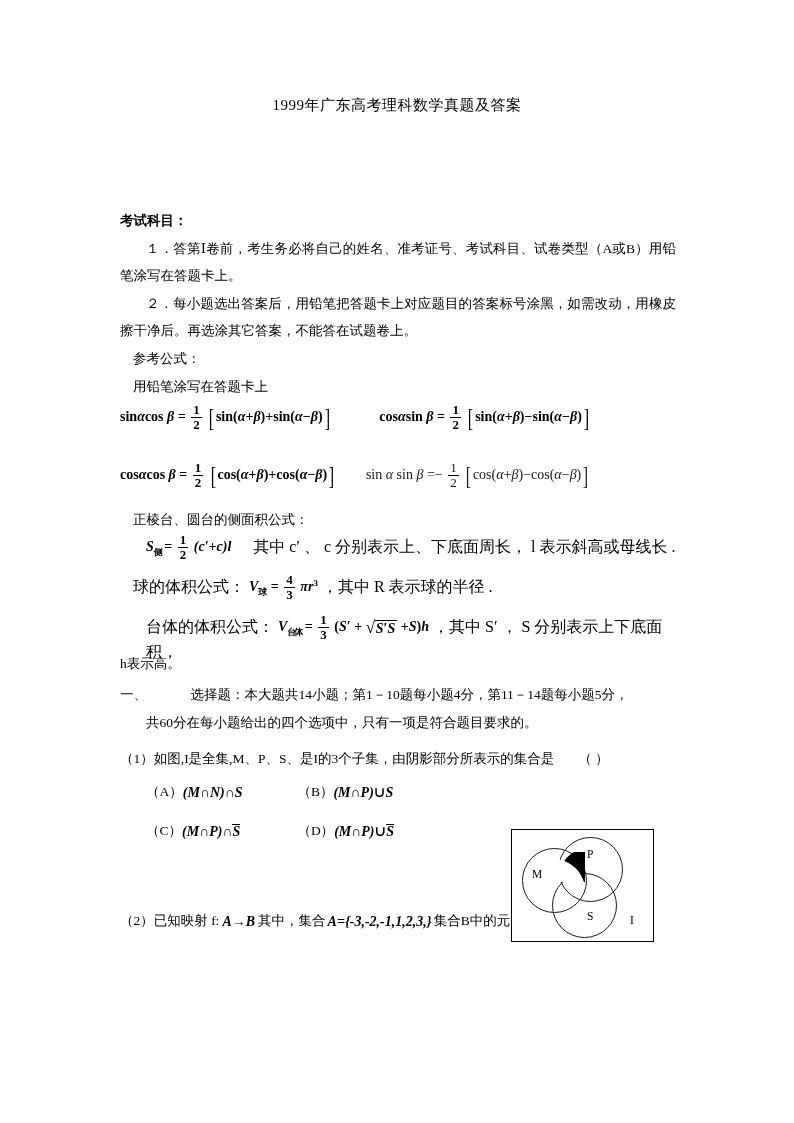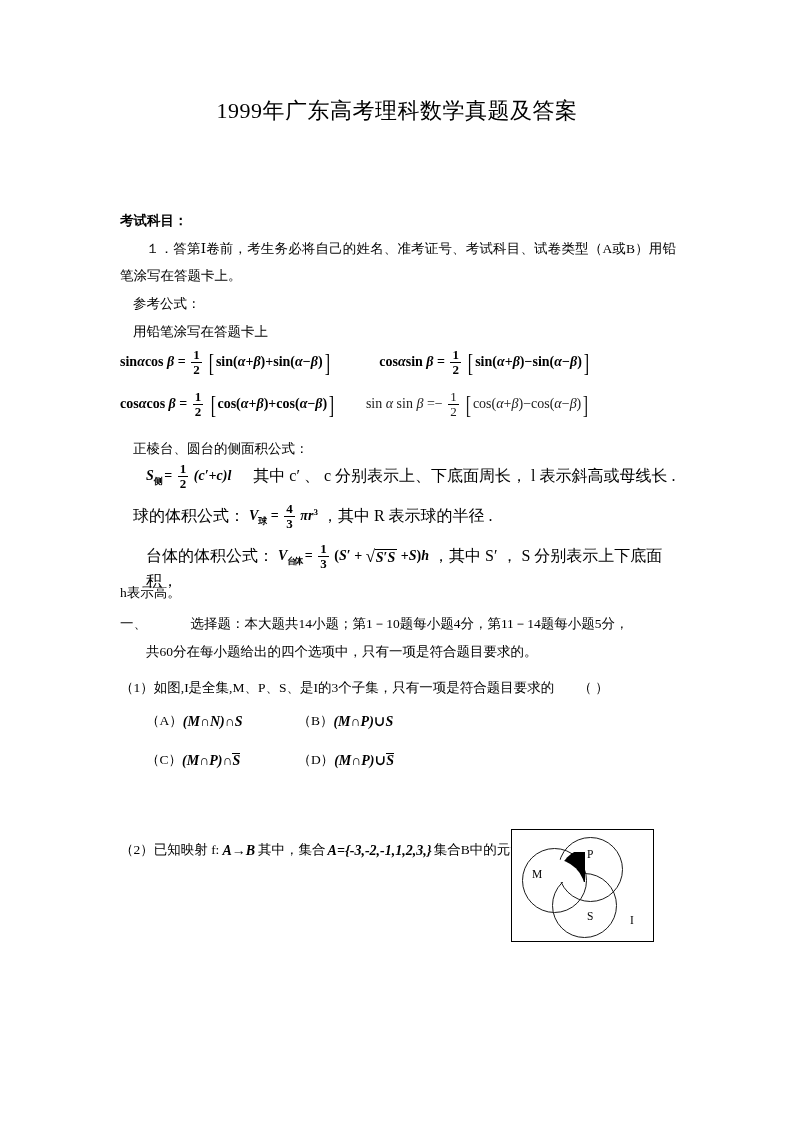--- a/index.html
+++ b/index.html
@@ -20,21 +20,21 @@
     width: 794px;
     height: 1123px;
     padding: 0;
   }
   .doc-title {
     position: absolute;
     left: 0;
     right: 0;
     top: 96px;
     text-align: center;
-    font-size: 22px;
+    font-size: 15px;
     font-family: "Liberation Serif", "DejaVu Serif", serif;
     letter-spacing: 0.5px;
   }
   .subtitle {
     position: absolute;
     left: 0;
     right: 0;
     top: 172px;
     text-align: center;
     font-size: 13.5px;
@@ -186,20 +186,21 @@
 
   <div class="doc-title">1999年广东高考理科数学真题及答案</div>
 
 
   <div class="body-block">
 
     <p class="para bold">考试科目：</p>
 
     <p class="para indent">１．答第Ⅰ卷前，考生务必将自己的姓名、准考证号、考试科目、试卷类型（A或B）用铅笔涂写在答题卡上。</p>
 
+    <p class="para indent">２．每小题选出答案后，用铅笔把答题卡上对应题目的答案标号涂黑，如需改动，用橡皮擦干净后。再选涂其它答案，不能答在试题卷上。</p>
 
 
     <p class="para indent-sm">参考公式：</p>
 
     <p class="para indent-sm">用铅笔涂写在答题卡上</p>
 
     <div class="formula-row" style="height:42px; margin-top:4px;">
       <span class="mathline">
         <span class="mbn">sin</span><span class="mb">α</span><span class="mbn">cos</span>&nbsp;<span class="mb">β</span>
         <span class="mbn">=</span>
@@ -208,21 +209,21 @@
       </span>
       <span style="display:inline-block; width:40px;"></span>
       <span class="mathline">
         <span class="mbn">cos</span><span class="mb">α</span><span class="mbn">sin</span>&nbsp;<span class="mb">β</span>
         <span class="mbn">=</span>
         <span class="frac"><span class="num mbn">1</span><span class="den mbn">2</span></span>
         <span class="brk">[</span><span class="mbn">sin(</span><span class="mb">α</span><span class="mbn">+</span><span class="mb">β</span><span class="mbn">)−sin(</span><span class="mb">α</span><span class="mbn">−</span><span class="mb">β</span><span class="mbn">)</span><span class="brk">]</span>
       </span>
     </div>
 
-    <div class="formula-row" style="height:42px;">
+    <div class="formula-row" style="height:42px;margin-top:16px;">
       <span class="mathline">
         <span class="mbn">cos</span><span class="mb">α</span><span class="mbn">cos</span>&nbsp;<span class="mb">β</span>
         <span class="mbn">=</span>
         <span class="frac"><span class="num mbn">1</span><span class="den mbn">2</span></span>
         <span class="brk">[</span><span class="mbn">cos(</span><span class="mb">α</span><span class="mbn">+</span><span class="mb">β</span><span class="mbn">)+cos(</span><span class="mb">α</span><span class="mbn">−</span><span class="mb">β</span><span class="mbn">)</span><span class="brk">]</span>
       </span>
       <span style="display:inline-block; width:22px;"></span>
       <span class="mathline light">
         <span>sin</span> <span style="font-style:italic;">α</span> <span>sin</span> <span style="font-style:italic;">β</span>
         <span>=</span><span>−</span>
@@ -270,21 +271,21 @@
 
     <p class="para" style="margin-top:-4px;">h表示高。</p>
 
     <div class="para" style="margin-top:4px;">
       <span>一、</span>
       <span style="display:inline-block; width:40px;"></span><span>选择题：本大题共14小题；第1－10题每小题4分，第11－14题每小题5分，</span>
     </div>
     <p class="para" style="padding-left:26px;">共60分在每小题给出的四个选项中，只有一项是符合题目要求的。</p>
 
     <div class="para" style="margin-top:9px;">
-      <span>（1）</span><span>如图,I是全集,M、P、S、是I的3个子集，只有一项是符合题目要求的</span><span style="display:inline-block;width:24px;"></span><span>（    ）</span>
+      <span>（1）</span><span>如图,I是全集,M、P、S、是I的3个子集，由阴影部分所表示的集合是</span><span style="display:inline-block;width:24px;"></span><span>（    ）</span>
     </div>
 
     <div class="opt-row" style="margin-top:5px;">
       <span class="opt opt-a">
         <span>（A）</span><span class="mathline"><span class="mb">(M</span><span class="mbn">∩</span><span class="mb">N)</span><span class="mbn">∩</span><span class="mb">S</span></span>
       </span>
       <span class="opt">
         <span>（B）</span><span class="mathline"><span class="mb">(M</span><span class="mbn">∩</span><span class="mb">P)</span><span class="mbn">∪</span><span class="mb">S</span></span>
       </span>
     </div>

